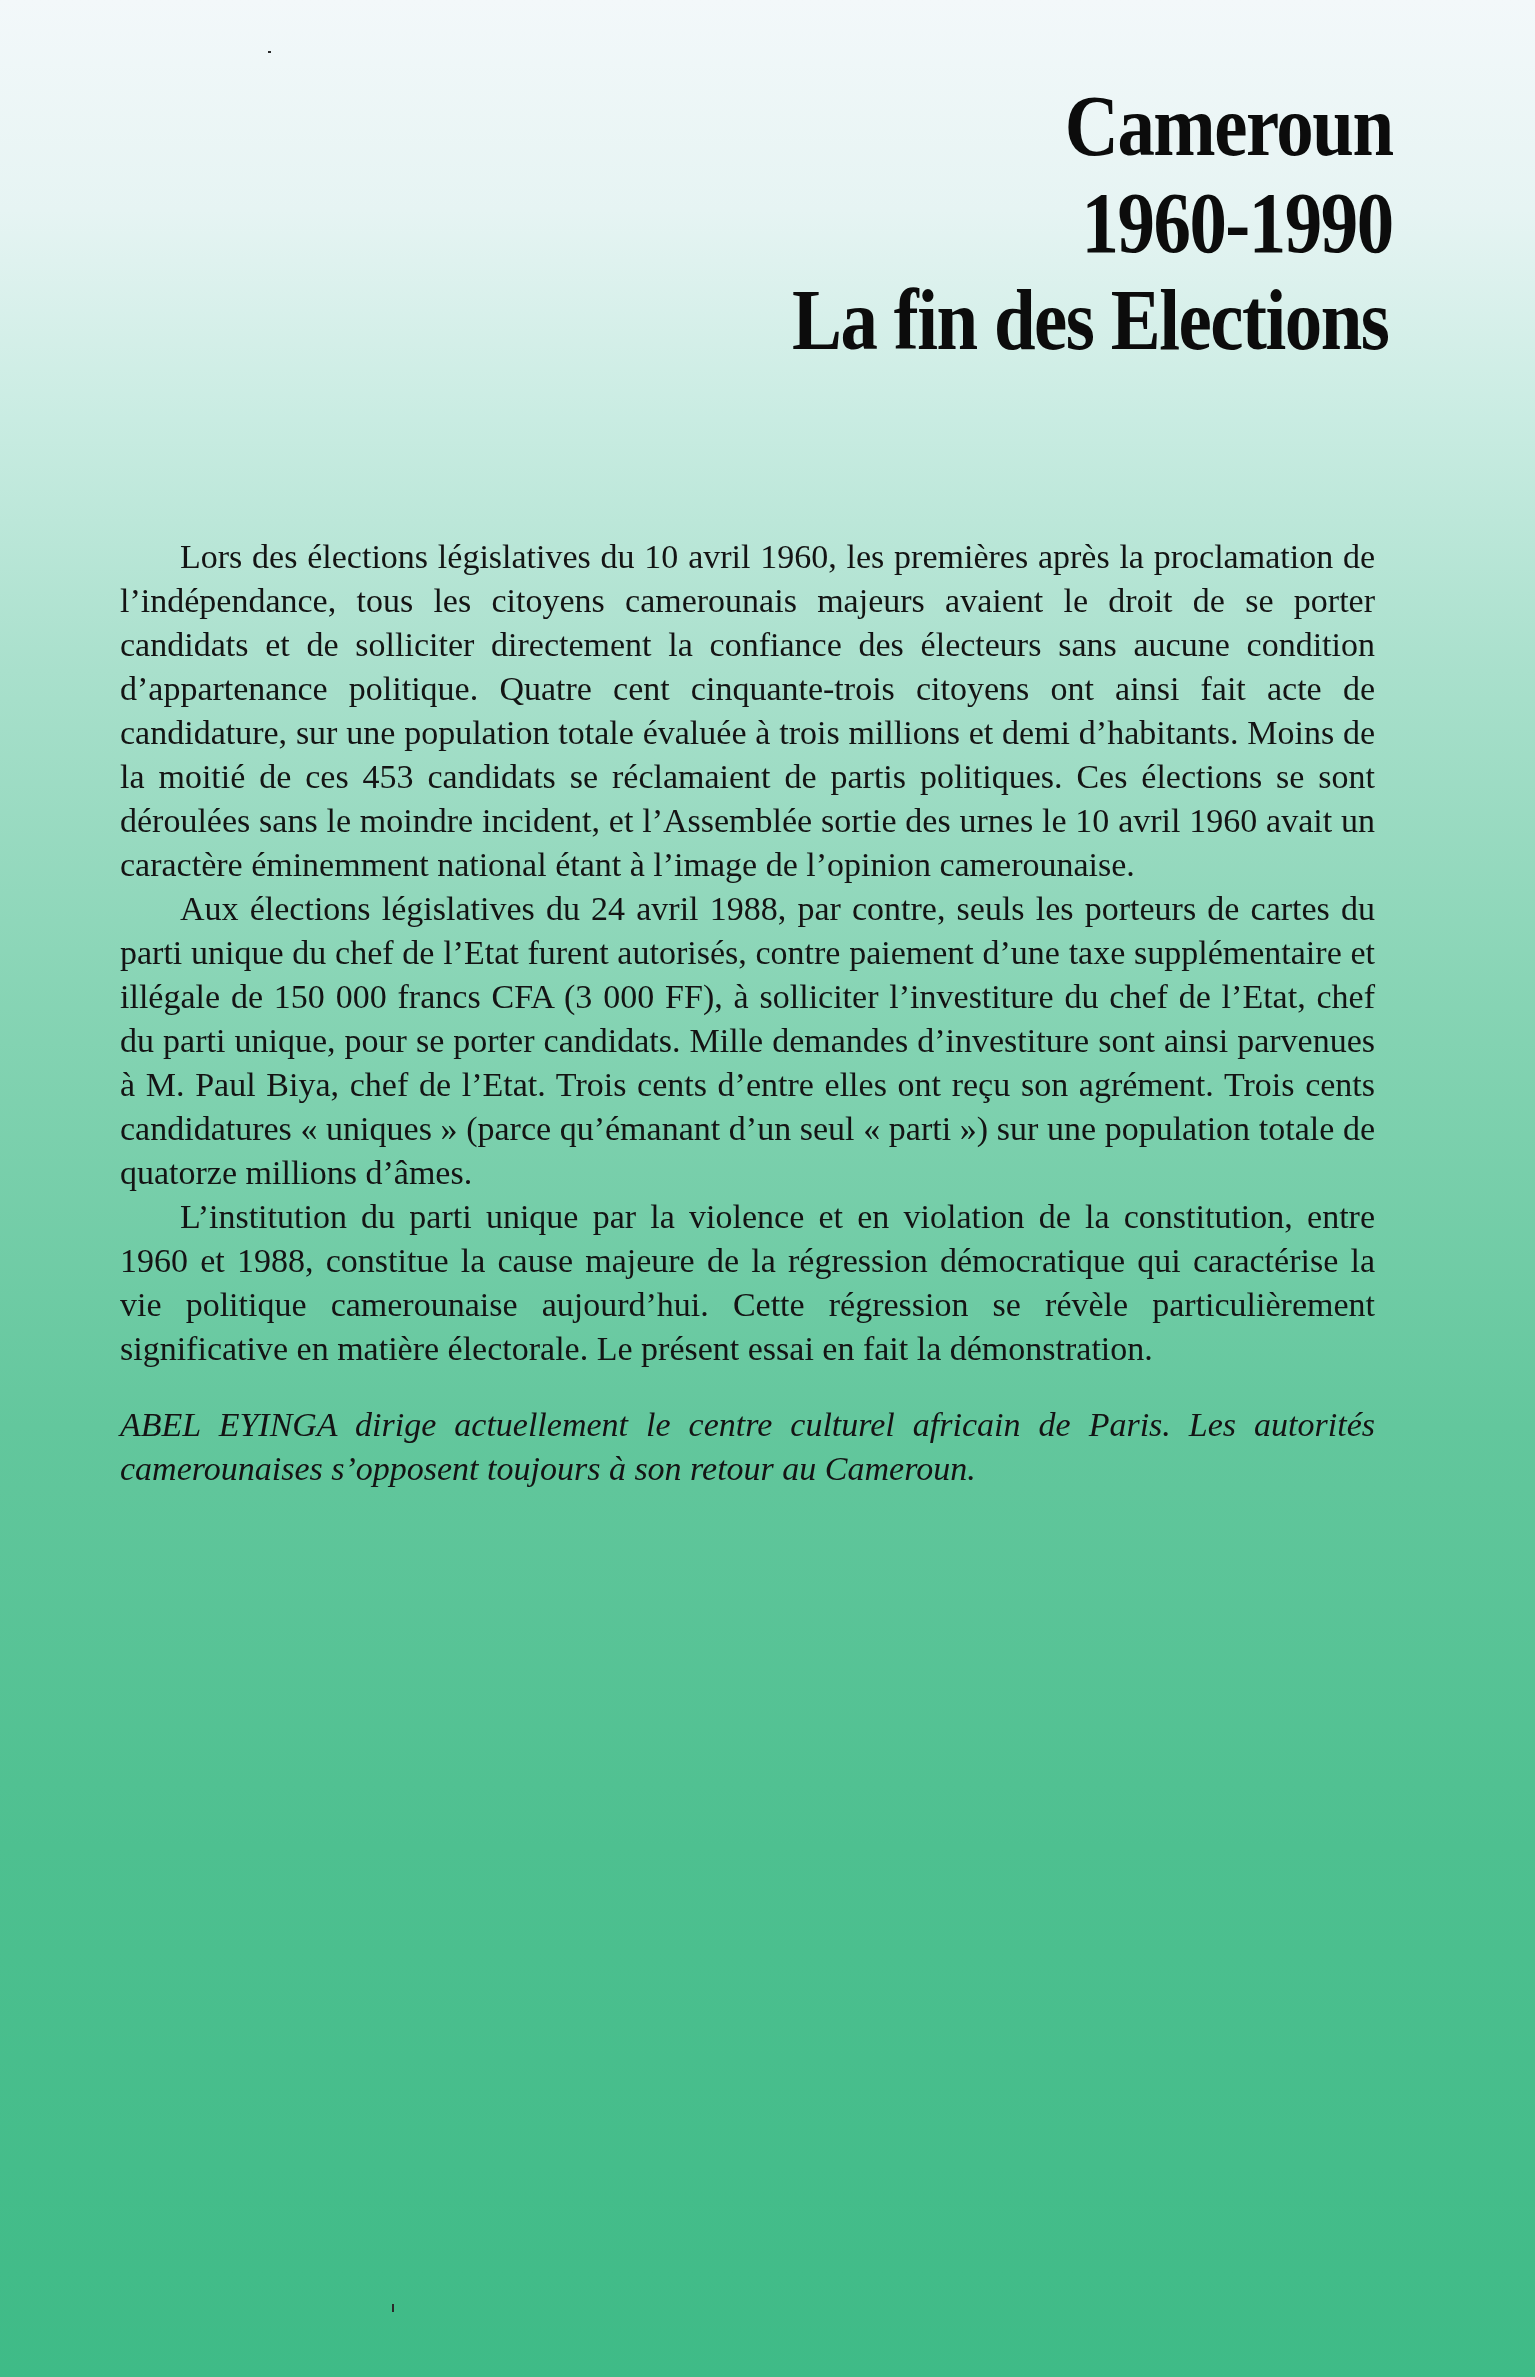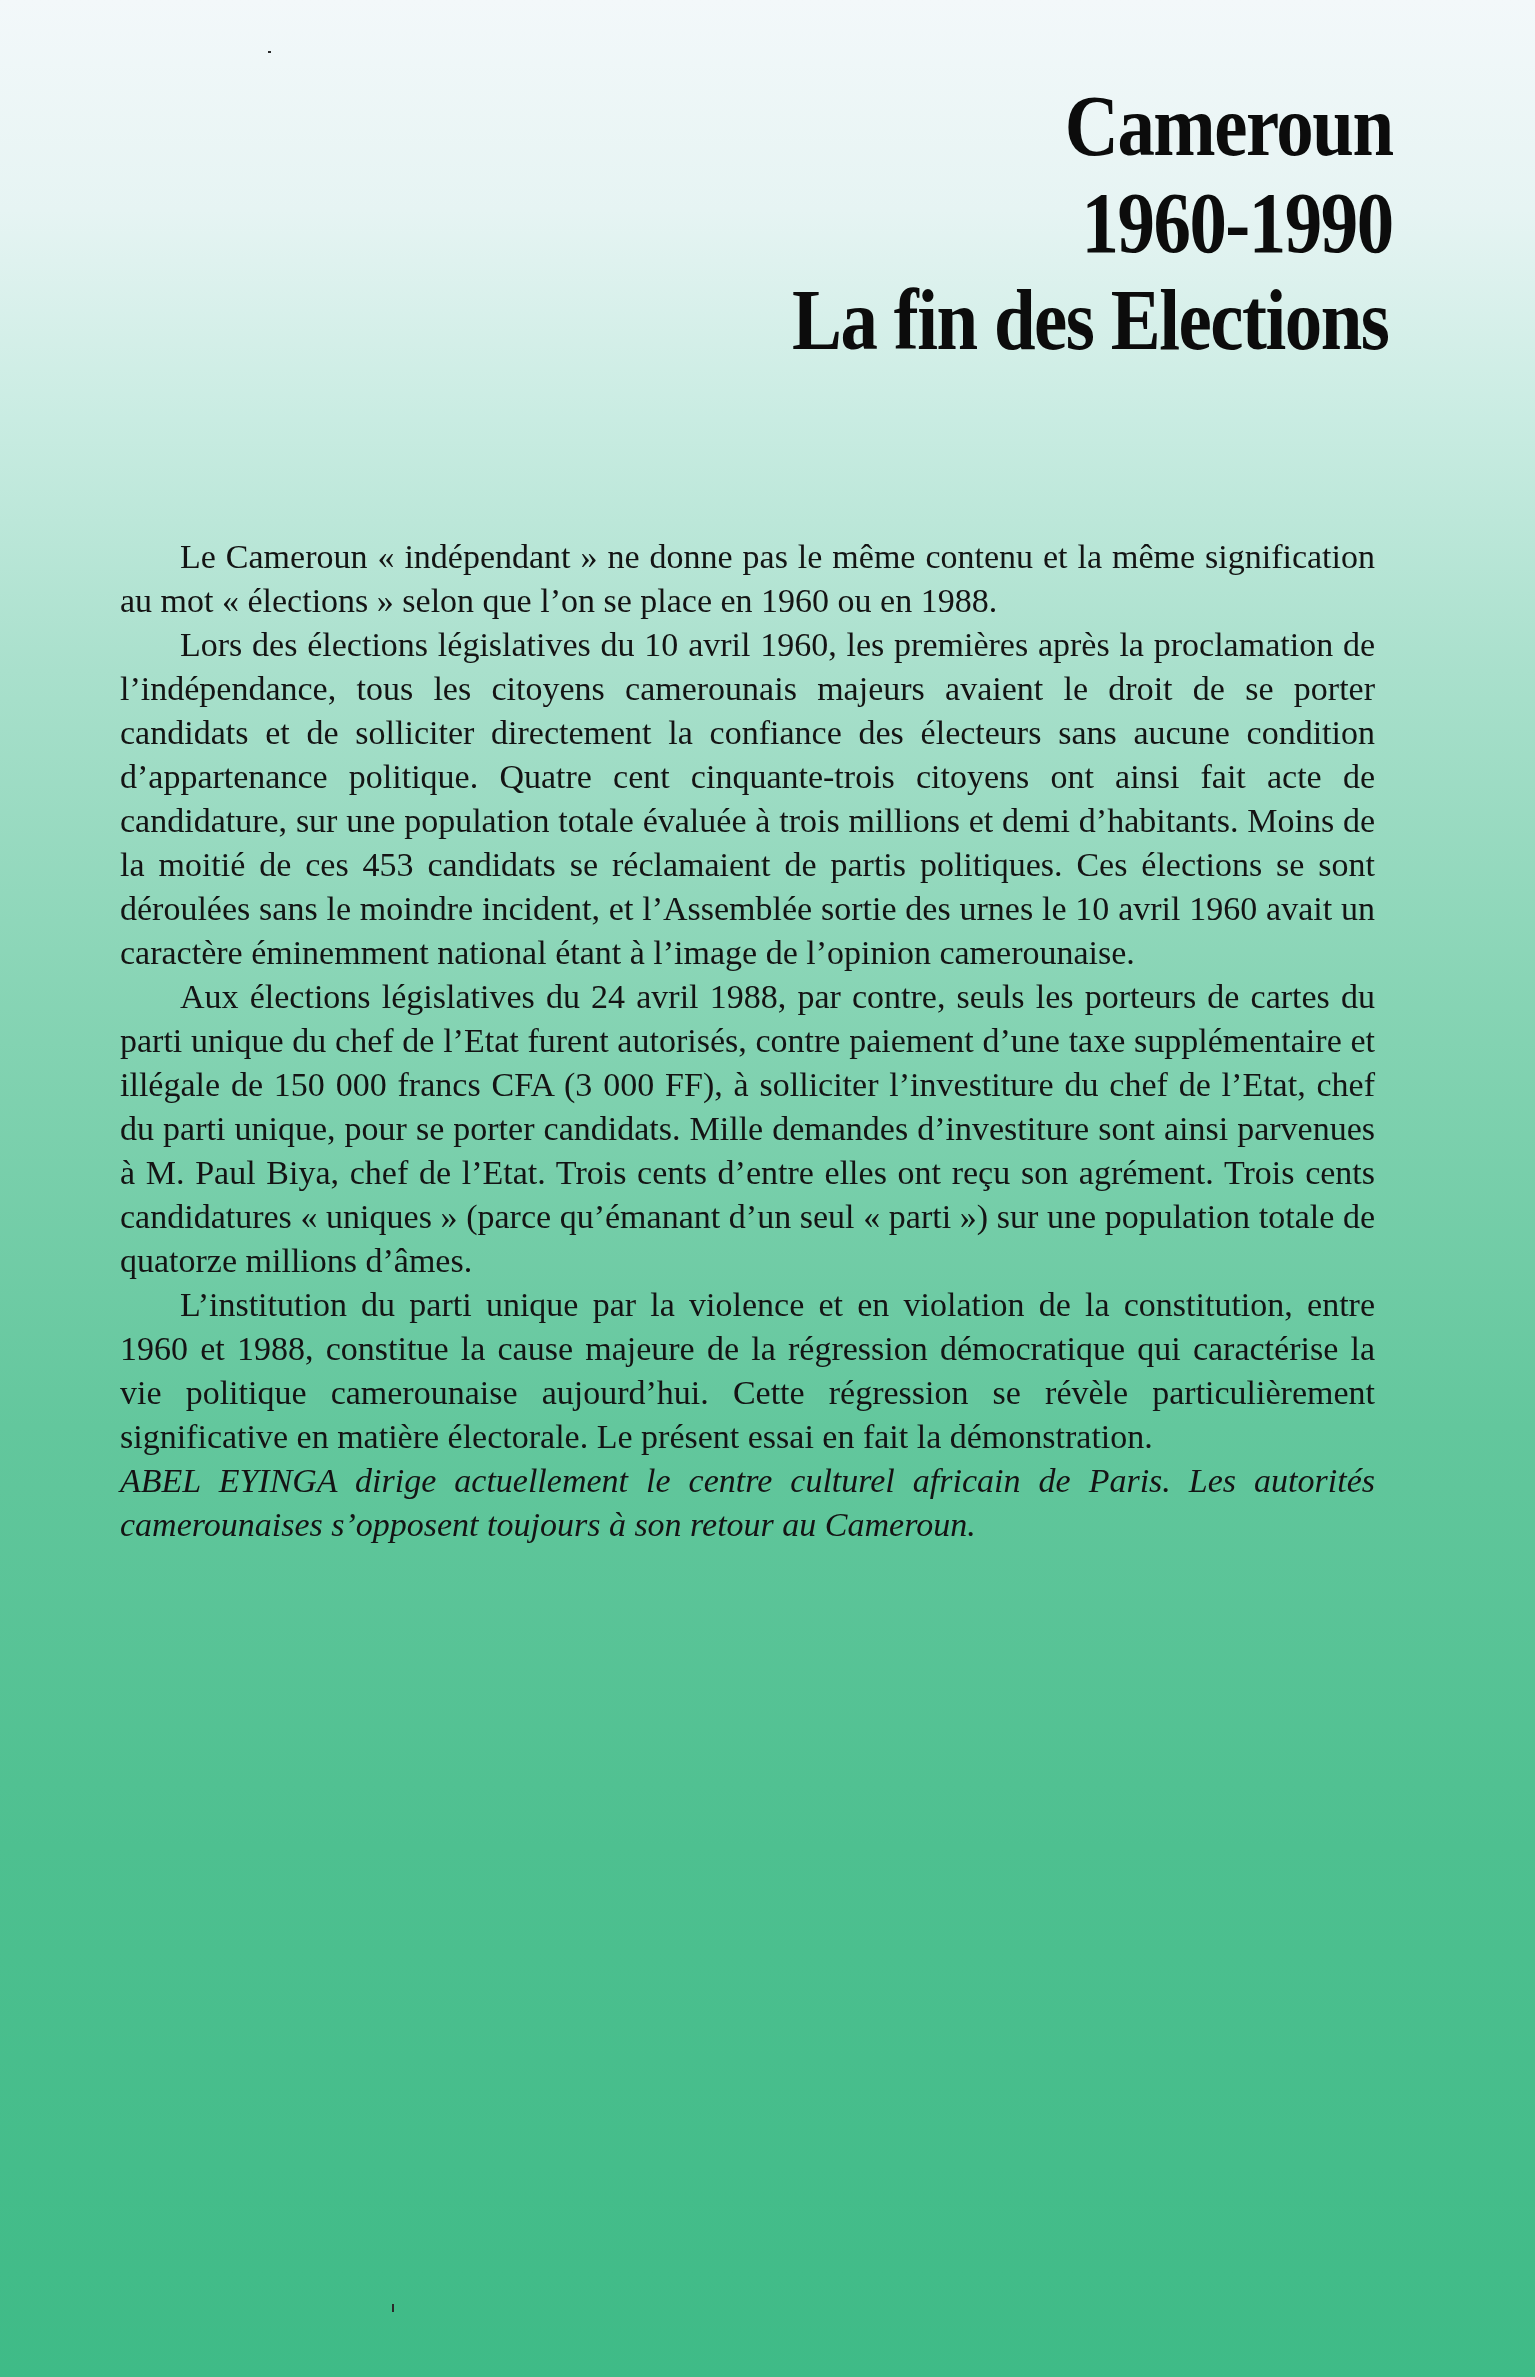--- a/index.html
+++ b/index.html
@@ -54,39 +54,39 @@
       hyphens: manual;
     }
     .para {
       margin: 0;
       text-indent: 60px;
     }
     .para.first {
       text-indent: 60px;
     }
     .bio {
+      margin-top: 32px;
       font-style: italic;
       text-indent: 0;
     }
     .speck {
       position: absolute;
       background: #2a2a2a;
     }
   </style>
 </head>
 <body>
 
 <div class="title-block">
   <span class="title-line l1">Cameroun</span>
   <span class="title-line l2">1960-1990</span>
   <span class="title-line l3">La fin des Elections</span>
 </div>
 
 <div class="body-block">
-  <p class="para first">Le Cameroun « indépendant » ne donne pas le même contenu et la même signification au mot « élections » selon que l’on se place en 1960 ou en 1988.</p>
   <p class="para">Lors des élections législatives du 10 avril 1960, les premières après la proclamation de l’indépendance, tous les citoyens camerounais majeurs avaient le droit de se porter candidats et de solliciter directement la con­fiance des électeurs sans aucune condition d’appartenance politique. Qua­tre cent cinquante-trois citoyens ont ainsi fait acte de candidature, sur une population totale évaluée à trois millions et demi d’habitants. Moins de la moitié de ces 453 candidats se réclamaient de partis politiques. Ces élections se sont déroulées sans le moindre incident, et l’Assemblée sortie des urnes le 10 avril 1960 avait un caractère éminemment natio­nal étant à l’image de l’opinion camerounaise.</p>
   <p class="para">Aux élections législatives du 24 avril 1988, par contre, seuls les por­teurs de cartes du parti unique du chef de l’Etat furent autorisés, con­tre paiement d’une taxe supplémentaire et illégale de 150 000 francs CFA (3 000 FF), à solliciter l’investiture du chef de l’Etat, chef du parti uni­que, pour se porter candidats. Mille demandes d’investiture sont ainsi parvenues à M. Paul Biya, chef de l’Etat. Trois cents d’entre elles ont reçu son agrément. Trois cents candidatures « uniques » (parce qu’éma­nant d’un seul « parti ») sur une population totale de quatorze millions d’âmes.</p>
   <p class="para">L’institution du parti unique par la violence et en violation de la cons­titution, entre 1960 et 1988, constitue la cause majeure de la régression démocratique qui caractérise la vie politique camerounaise aujourd’hui. Cette régression se révèle particulièrement significative en matière élec­torale. Le présent essai en fait la démonstration.</p>
   <p class="para bio">ABEL EYINGA dirige actuellement le centre culturel africain de Paris. Les autorités camerounaises s’opposent toujours à son retour au Cameroun.</p>
 </div>
 
 <div class="speck" style="left:268px; top:51px; width:3.4px; height:1.7px;"></div>
 <div class="speck" style="left:392px; top:2304px; width:1.7px; height:8.4px;"></div>
 
 

